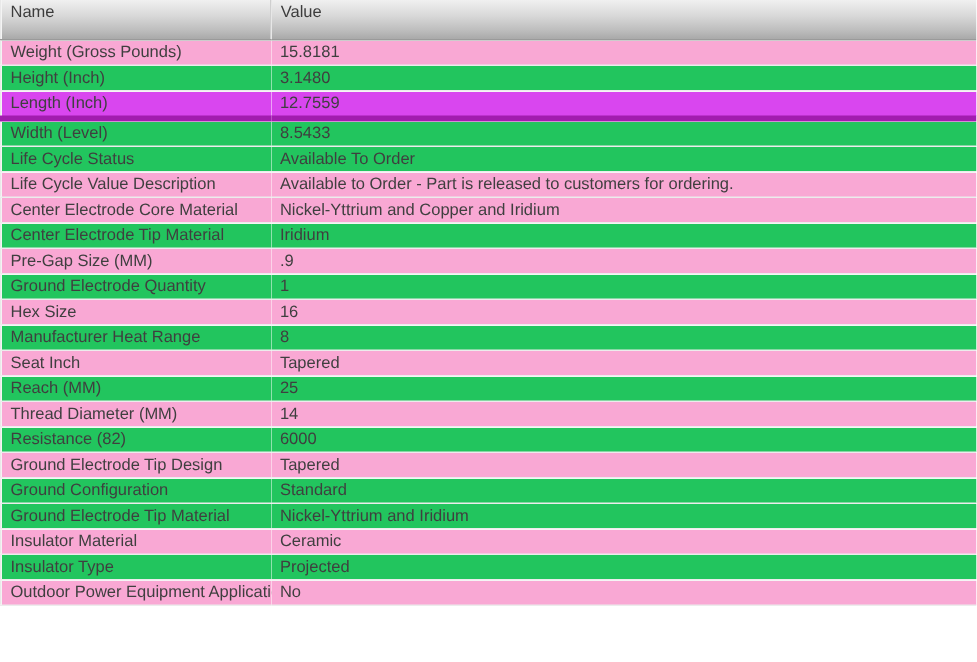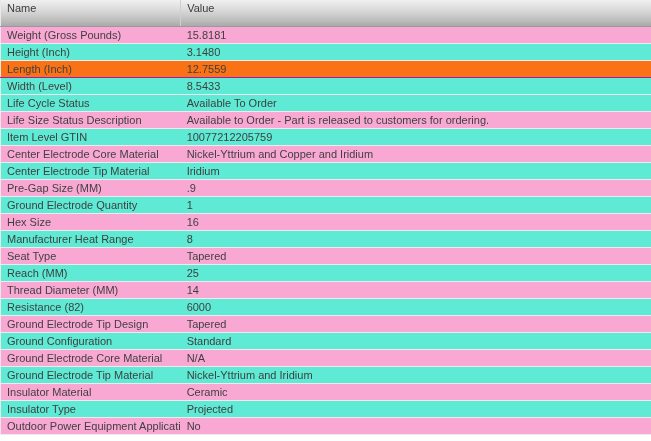--- a/index.html
+++ b/index.html
@@ -43,26 +43,26 @@
     padding: 0 0 0 6px;
     white-space: nowrap;
     overflow: hidden;
     vertical-align: middle;
   }
   tbody tr {
     background: #f9a8d4;
     border-bottom: 1px solid #ececec;
   }
   tbody tr.alt {
-    background: #5eead4;
+    background: #22c55e;
     margin-top: 32px;
   }
   tbody tr.hl {
-    background: #f97316;
-    border-bottom: 1px solid #a21caf;
+    background: #d946ef;
+    border-bottom: 4px solid #a21caf;
     margin-top: 12px;
   }
 </style>
 </head>
 <body>
 
 <table class="grid">
   <colgroup>
     <col class="name-col">
     <col class="value-col">
@@ -88,26 +88,22 @@
       </tr>
       <tr class="alt">
         <td>Width (Level)</td>
         <td>8.5433</td>
       </tr>
       <tr class="alt">
         <td>Life Cycle Status</td>
         <td>Available To Order</td>
       </tr>
       <tr>
-        <td>Life Size Status Description</td>
+        <td>Life Cycle Value Description</td>
         <td>Available to Order - Part is released to customers for ordering.</td>
-      </tr>
-      <tr class="alt">
-        <td>Item Level GTIN</td>
-        <td>10077212205759</td>
       </tr>
       <tr>
         <td>Center Electrode Core Material</td>
         <td>Nickel-Yttrium and Copper and Iridium</td>
       </tr>
       <tr class="alt">
         <td>Center Electrode Tip Material</td>
         <td>Iridium</td>
       </tr>
       <tr>
@@ -120,21 +116,21 @@
       </tr>
       <tr>
         <td>Hex Size</td>
         <td>16</td>
       </tr>
       <tr class="alt">
         <td>Manufacturer Heat Range</td>
         <td>8</td>
       </tr>
       <tr>
-        <td>Seat Type</td>
+        <td>Seat Inch</td>
         <td>Tapered</td>
       </tr>
       <tr class="alt">
         <td>Reach (MM)</td>
         <td>25</td>
       </tr>
       <tr>
         <td>Thread Diameter (MM)</td>
         <td>14</td>
       </tr>
@@ -143,24 +139,20 @@
         <td>6000</td>
       </tr>
       <tr>
         <td>Ground Electrode Tip Design</td>
         <td>Tapered</td>
       </tr>
       <tr class="alt">
         <td>Ground Configuration</td>
         <td>Standard</td>
       </tr>
-      <tr>
-        <td>Ground Electrode Core Material</td>
-        <td>N/A</td>
-      </tr>
       <tr class="alt">
         <td>Ground Electrode Tip Material</td>
         <td>Nickel-Yttrium and Iridium</td>
       </tr>
       <tr>
         <td>Insulator Material</td>
         <td>Ceramic</td>
       </tr>
       <tr class="alt">
         <td>Insulator Type</td>

